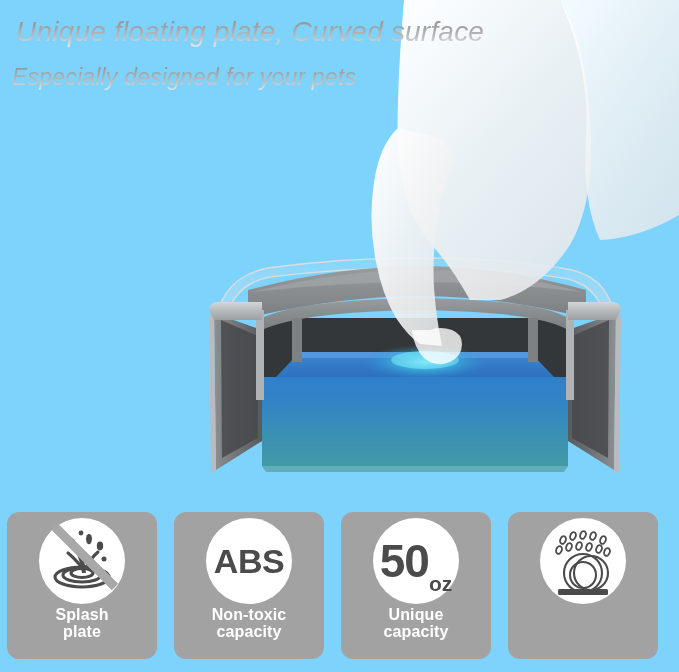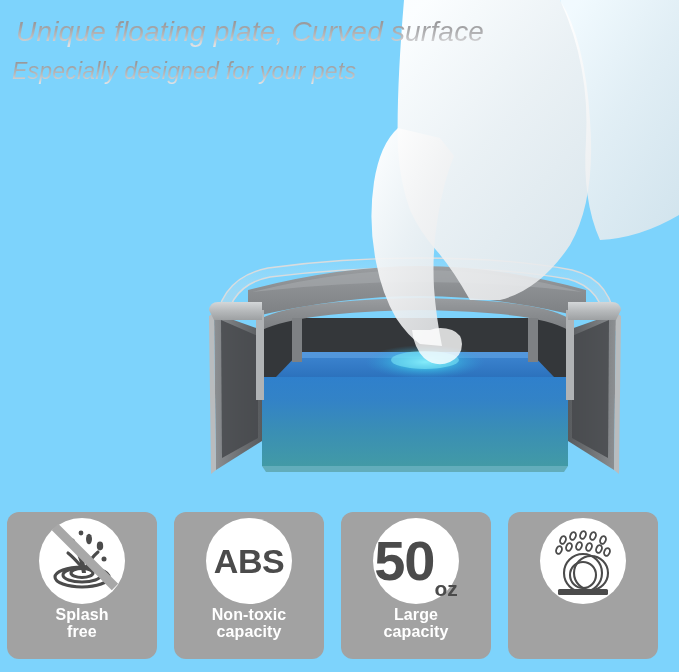--- a/index.html
+++ b/index.html
@@ -45,21 +45,21 @@
         #d8d8da 85%,
         #e8e8ea 100%);
     -webkit-background-clip: text;
     background-clip: text;
     color: transparent;
     -webkit-text-fill-color: transparent;
   }
   .headline-2 {
     position: absolute;
     left: 12px;
-    top: 58px;
+    top: 64px;
     font-size: 23px;
     font-style: italic;
     font-weight: 500;
     letter-spacing: 0.2px;
     white-space: nowrap;
     background-image: linear-gradient(to bottom,
         #8e8e90 0%,
         #a2a2a4 32%,
         #bdbdbf 64%,
         #dadadc 88%,
@@ -119,21 +119,21 @@
     margin-top: 2px;
     color: #ffffff;
     font-size: 16px;
     font-weight: bold;
     line-height: 1.07;
     text-align: center;
     letter-spacing: 0.1px;
     padding: 0 4px;
   }
   .cap-num {
-    font-size: 56px;
+    font-size: 46px;
     font-weight: bold;
     color: #4b4b4b;
     line-height: 1;
     letter-spacing: -1px;
   }
   .cap-unit {
     font-size: 21px;
     font-weight: bold;
     color: #4b4b4b;
     line-height: 1;
@@ -276,21 +276,21 @@
           <ellipse cx="47" cy="18" rx="3" ry="5.2" fill="#4b4b4b"></ellipse>
           <ellipse cx="58" cy="25" rx="3.2" ry="4.4" fill="#4b4b4b"></ellipse>
           <ellipse cx="22" cy="15" rx="2.6" ry="2.6" fill="#4b4b4b"></ellipse>
           <ellipse cx="39" cy="12" rx="2.4" ry="2.4" fill="#4b4b4b"></ellipse>
           <ellipse cx="62" cy="38" rx="2.5" ry="2.5" fill="#4b4b4b"></ellipse>
           <path d="M13 6 L73 66" stroke="#a8a8a8" stroke-width="9" stroke-linecap="butt"></path>
         </svg>
       </div>
       <div class="badge-label">
         <span>Splash</span><br>
-        <span>free</span>
+        <span>plate</span>
       </div>
     </div>
 
     <div class="badge">
       <div class="badge-icon">
         <span class="abs-text">ABS</span>
       </div>
       <div class="badge-label">
         <span>Non-toxic</span><br>
         <span>capacity</span>
@@ -298,21 +298,21 @@
     </div>
 
     <div class="badge">
       <div class="badge-icon">
         <span class="cap-wrap">
           <span class="cap-num">50</span>
           <span class="cap-unit">oz</span>
         </span>
       </div>
       <div class="badge-label">
-        <span>Large</span><br>
+        <span>Unique</span><br>
         <span>capacity</span>
       </div>
     </div>
 
     <div class="badge">
       <div class="badge-icon">
         <svg width="80" height="80" viewBox="0 0 80 80">
           <g fill="none" stroke="#4b4b4b" stroke-width="2.1">
             <ellipse cx="40" cy="52" rx="19" ry="19"></ellipse>
             <ellipse cx="40" cy="54" rx="13" ry="13"></ellipse>

